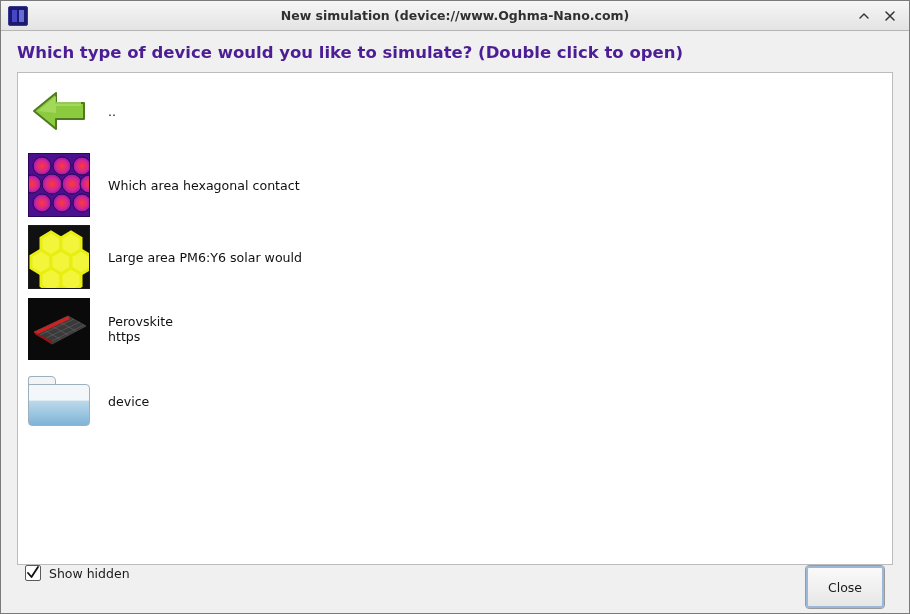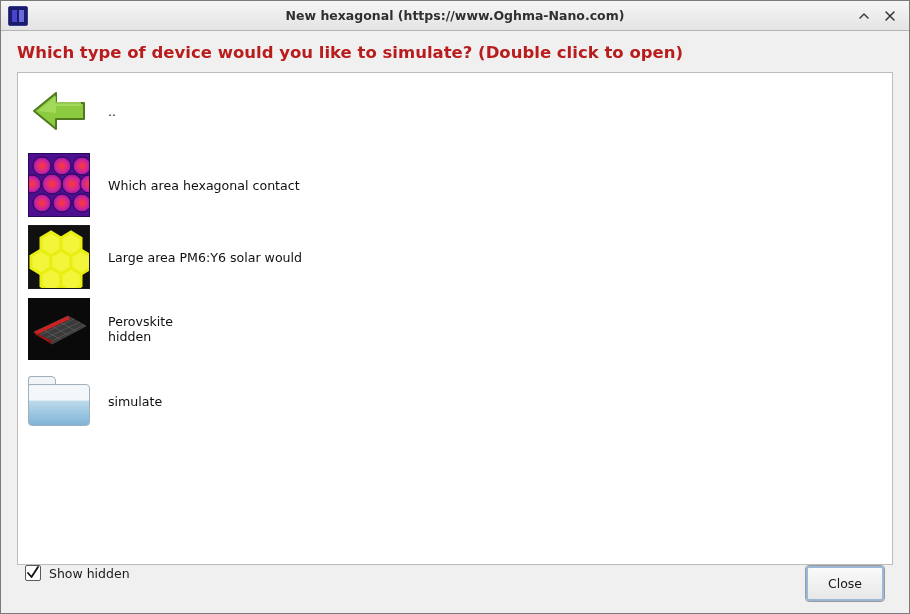--- a/index.html
+++ b/index.html
@@ -78,21 +78,21 @@
     height: 14px;
     position: relative;
     cursor: default;
   }
   .tb-btn svg { display: block; }
 
   
   .heading {
     font-size: 16.5px;
     font-weight: bold;
-    color: #b91c1c;
+    color: #4c1d95;
     padding: 12px 0 10px 16px;
     flex: 0 0 auto;
   }
 
   
   .file-pane {
     margin: 0 16px;
     background: #ffffff;
     border: 1px solid #bcbcbc;
     flex: 1 1 auto;
@@ -196,41 +196,41 @@
     position: absolute;
     left: 0; top: -1px;
   }
   .checkbox-label {
     font-size: 12.5px;
     color: #1a1a1a;
   }
   .close-btn {
     margin-left: auto;
     min-width: 80px;
-    height: 37px;
+    height: 44px;
     padding: 0 22px;
     font-size: 12.5px;
     font-family: inherit;
     color: #1a1a1a;
     background: linear-gradient(to bottom, #fbfbfb, #e6e6e6);
     border: 1px solid #9a9a9a;
     border-radius: 4px;
     outline: 2px solid #9cb8d8;
     outline-offset: -3px;
     cursor: default;
   }
 </style>
 </head>
 <body>
 
 <div class="window">
 
   <div class="titlebar">
     <div class="title-icon"></div>
-    <div class="titlebar-text">New hexagonal (https://www.Oghma-Nano.com)</div>
+    <div class="titlebar-text">New simulation (device://www.Oghma-Nano.com)</div>
     <div class="titlebar-buttons">
       <div class="tb-btn">
         <svg width="14" height="14" viewBox="0 0 14 14">
             <path d="M3 9 L7 5 L11 9" stroke="#333" stroke-width="1.4" fill="none" stroke-linecap="round" stroke-linejoin="round"></path>
           </svg>
       </div>
       <div class="tb-btn">
         <svg width="14" height="14" viewBox="0 0 14 14">
             <path d="M3 3 L11 11 M11 3 L3 11" stroke="#333" stroke-width="1.5" stroke-linecap="round"></path>
           </svg>
@@ -315,31 +315,31 @@
               <line x1="14" y1="31" x2="32" y2="41"></line>
               <line x1="22" y1="27" x2="40" y2="37"></line>
               <line x1="30" y1="23" x2="48" y2="33"></line>
             </g>
             <polygon points="6,34 40,18 42,21 8,37" fill="#cc2222"></polygon>
             <polygon points="6,34 8,37 24,46 24,43" fill="#991111"></polygon>
           </svg>
         </div>
       </div>
       <div class="item-label">Perovskite
-hidden</div>
+https</div>
     </div>
 
     <div class="item">
       <div class="thumb">
         <div class="folder">
           <div class="tab"></div>
           <div class="body"></div>
         </div>
       </div>
-      <div class="item-label">simulate</div>
+      <div class="item-label">device</div>
     </div>
 
   </div>
 
   <div class="footer">
     <div class="checkbox-wrap">
       <div class="checkbox">
         <svg width="14" height="16" viewBox="0 0 14 16">
             <path d="M2 8 L5.5 12 L12 2" stroke="#111" stroke-width="1.8" fill="none" stroke-linecap="round" stroke-linejoin="round"></path>
           </svg>

